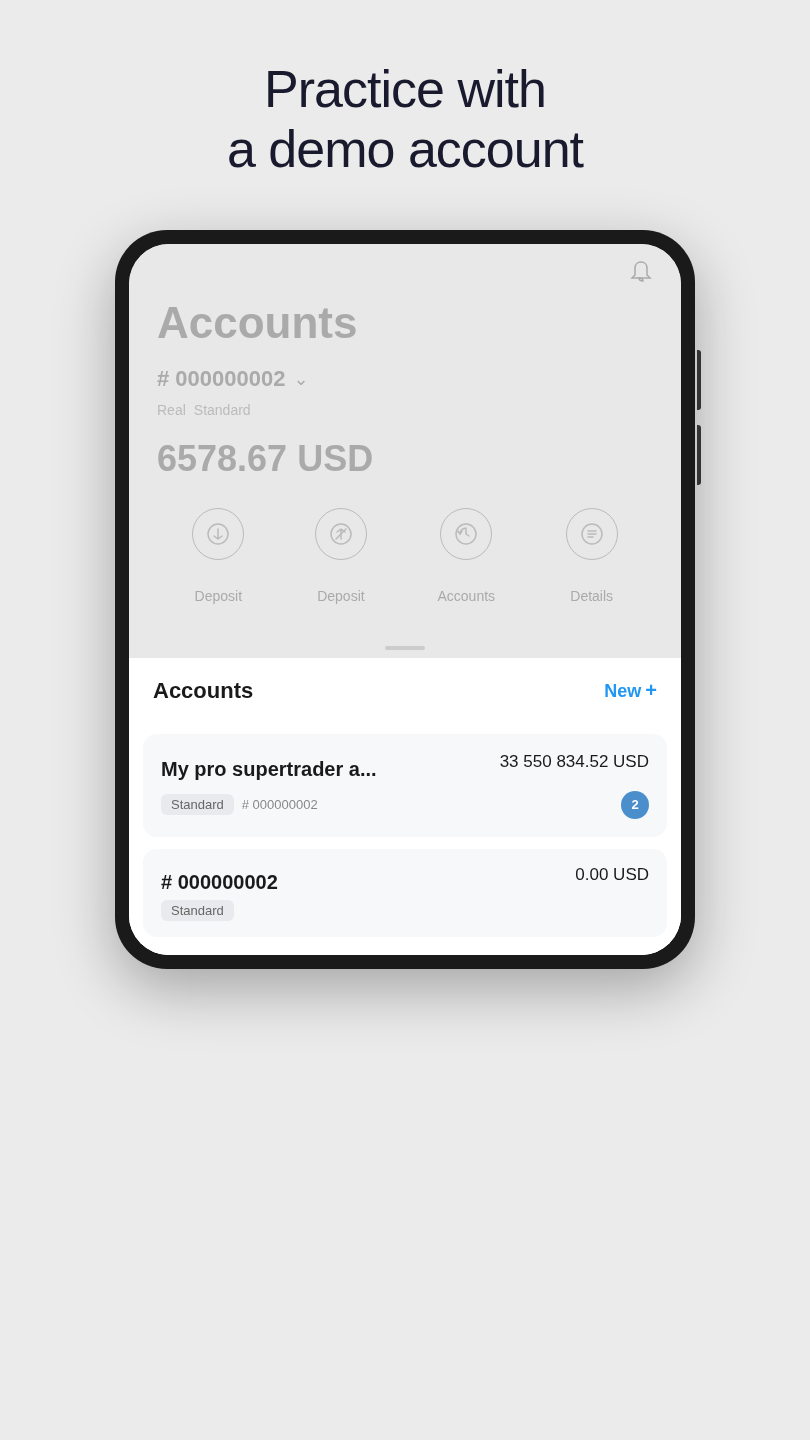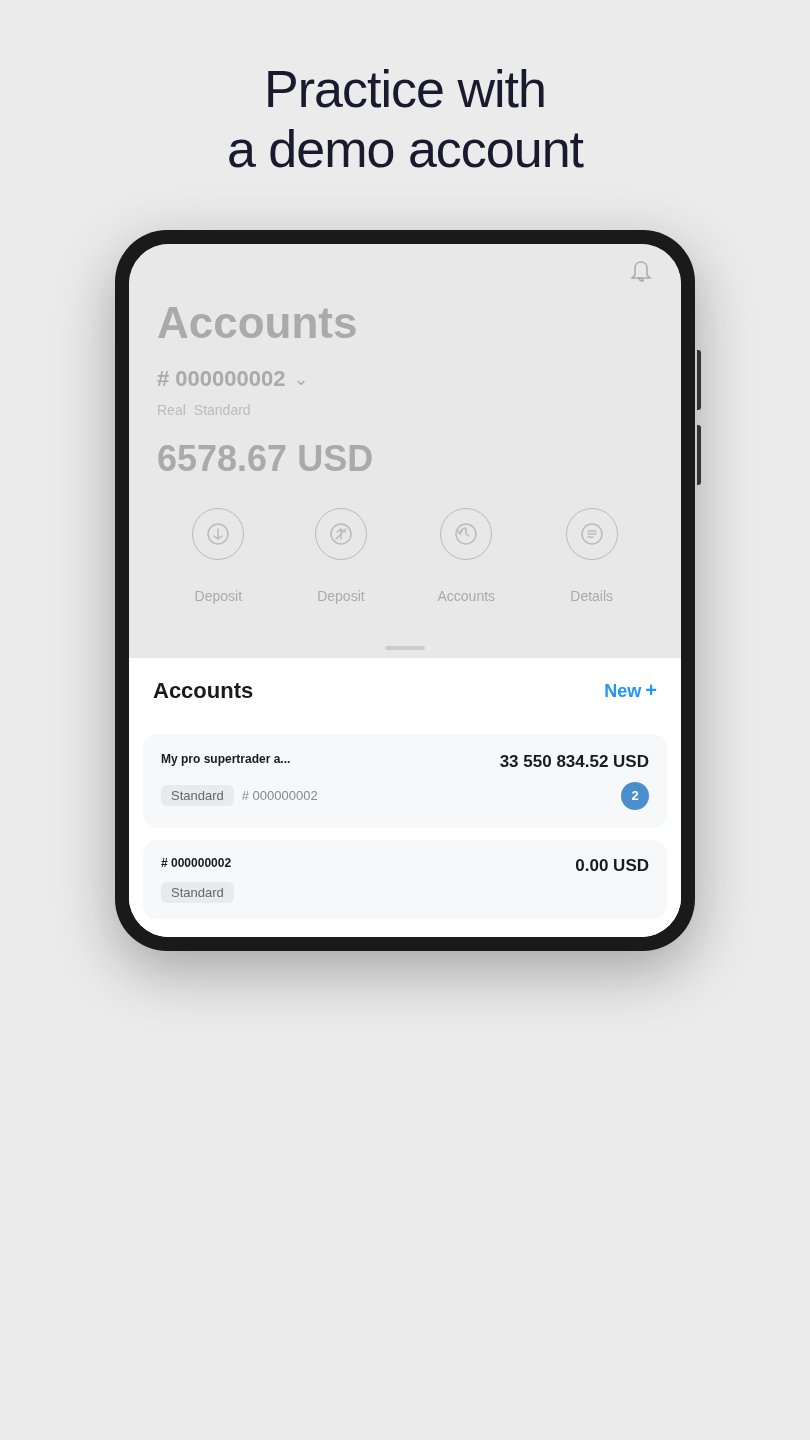--- a/index.html
+++ b/index.html
@@ -244,27 +244,28 @@
       padding: 18px 18px;
       margin-bottom: 12px;
     }
     .account-item-row1 {
       display: flex;
       justify-content: space-between;
       align-items: flex-start;
       margin-bottom: 10px;
     }
     .account-item-name {
-      font-size: 12px;
+      font-size: 20px;
       font-weight: 600;
       color: #1a1a1a;
+      margin-top: 6px;
     }
     .account-item-balance {
       font-size: 17px;
-      font-weight: 700;
+      font-weight: 400;
       color: #1a1a1a;
     }
     .account-item-row2 {
       display: flex;
       justify-content: space-between;
       align-items: center;
     }
     .account-item-tags {
       display: flex;
       gap: 8px;

